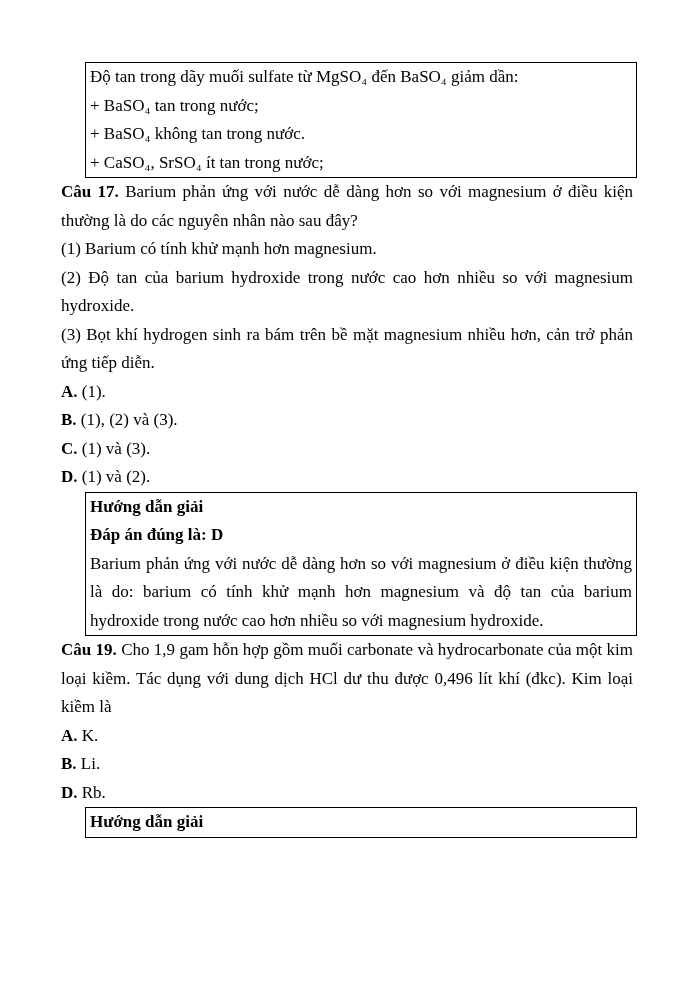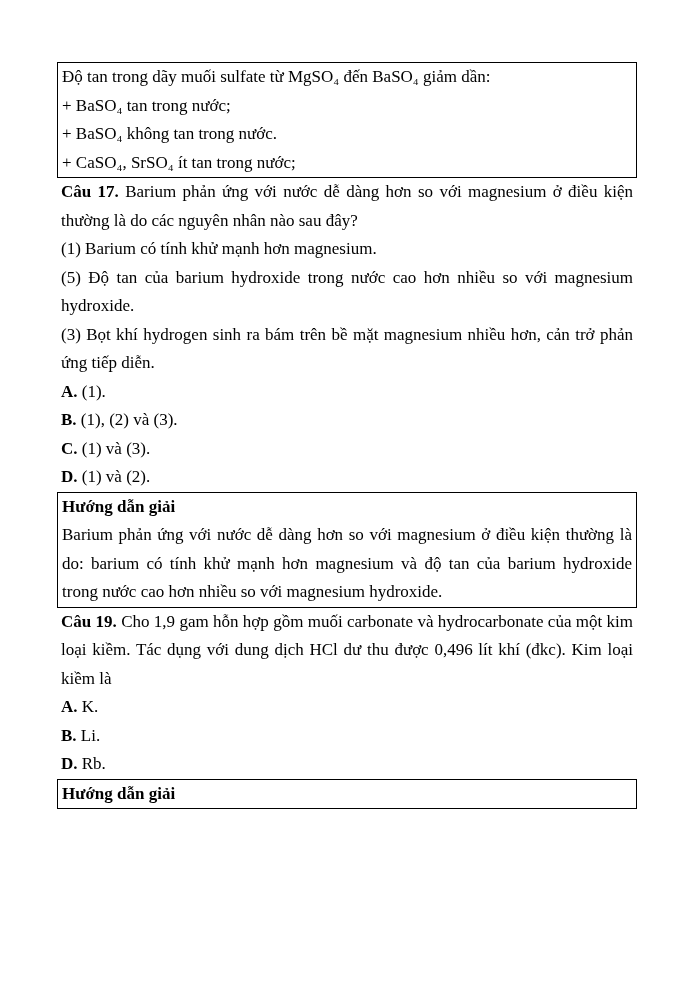--- a/index.html
+++ b/index.html
@@ -24,20 +24,21 @@
     top: 62px;
     width: 580px;
   }
   p {
     margin: 0;
     padding: 0 4px;
   }
   .box {
     border: 1.5px solid #000000;
     box-sizing: border-box;
+    margin-left: 28px;
   }
   .justify {
     text-align: justify;
   }
   .bold {
     font-weight: bold;
   }
   b { font-weight: bold; }
 </style>
 </head>
@@ -48,30 +49,31 @@
 
     <div class="box">
       <p>Độ tan trong dãy muối sulfate từ MgSO₄ đến BaSO₄ giảm dần:</p>
       <p>+ BaSO₄ tan trong nước;</p>
       <p>+ BaSO₄ không tan trong nước.</p>
       <p>+ CaSO₄, SrSO₄ ít tan trong nước;</p>
     </div>
 
     <p class="justify"><b>Câu 17.</b> <span>Barium phản ứng với nước dễ dàng hơn so với magnesium ở điều kiện thường là do các nguyên nhân nào sau đây?</span></p>
     <p>(1) Barium có tính khử mạnh hơn magnesium.</p>
-    <p class="justify">(5) Độ tan của barium hydroxide trong nước cao hơn nhiều so với magnesium hydroxide.</p>
+    <p class="justify">(2) Độ tan của barium hydroxide trong nước cao hơn nhiều so với magnesium hydroxide.</p>
     <p class="justify">(3) Bọt khí hydrogen sinh ra bám trên bề mặt magnesium nhiều hơn, cản trở phản ứng tiếp diễn.</p>
 
     <p><b>A.</b> <span>(1).</span></p>
     <p><b>B.</b> <span>(1), (2) và (3).</span></p>
     <p><b>C.</b> <span>(1) và (3).</span></p>
     <p><b>D.</b> <span>(1) và (2).</span></p>
 
     <div class="box">
       <p class="bold">Hướng dẫn giải</p>
+      <p class="bold">Đáp án đúng là: D</p>
       <p class="justify">Barium phản ứng với nước dễ dàng hơn so với magnesium ở điều kiện thường là do: barium có tính khử mạnh hơn magnesium và độ tan của barium hydroxide trong nước cao hơn nhiều so với magnesium hydroxide.</p>
     </div>
 
     <p class="justify"><b>Câu 19.</b> <span>Cho 1,9 gam hỗn hợp gồm muối carbonate và hydrocarbonate của một kim loại kiềm. Tác dụng với dung dịch HCl dư thu được 0,496 lít khí (đkc). Kim loại kiềm là</span></p>
 
     <p><b>A.</b> <span>K.</span></p>
     <p><b>B.</b> <span>Li.</span></p>
     <p><b>D.</b> <span>Rb.</span></p>
 
     <div class="box">

